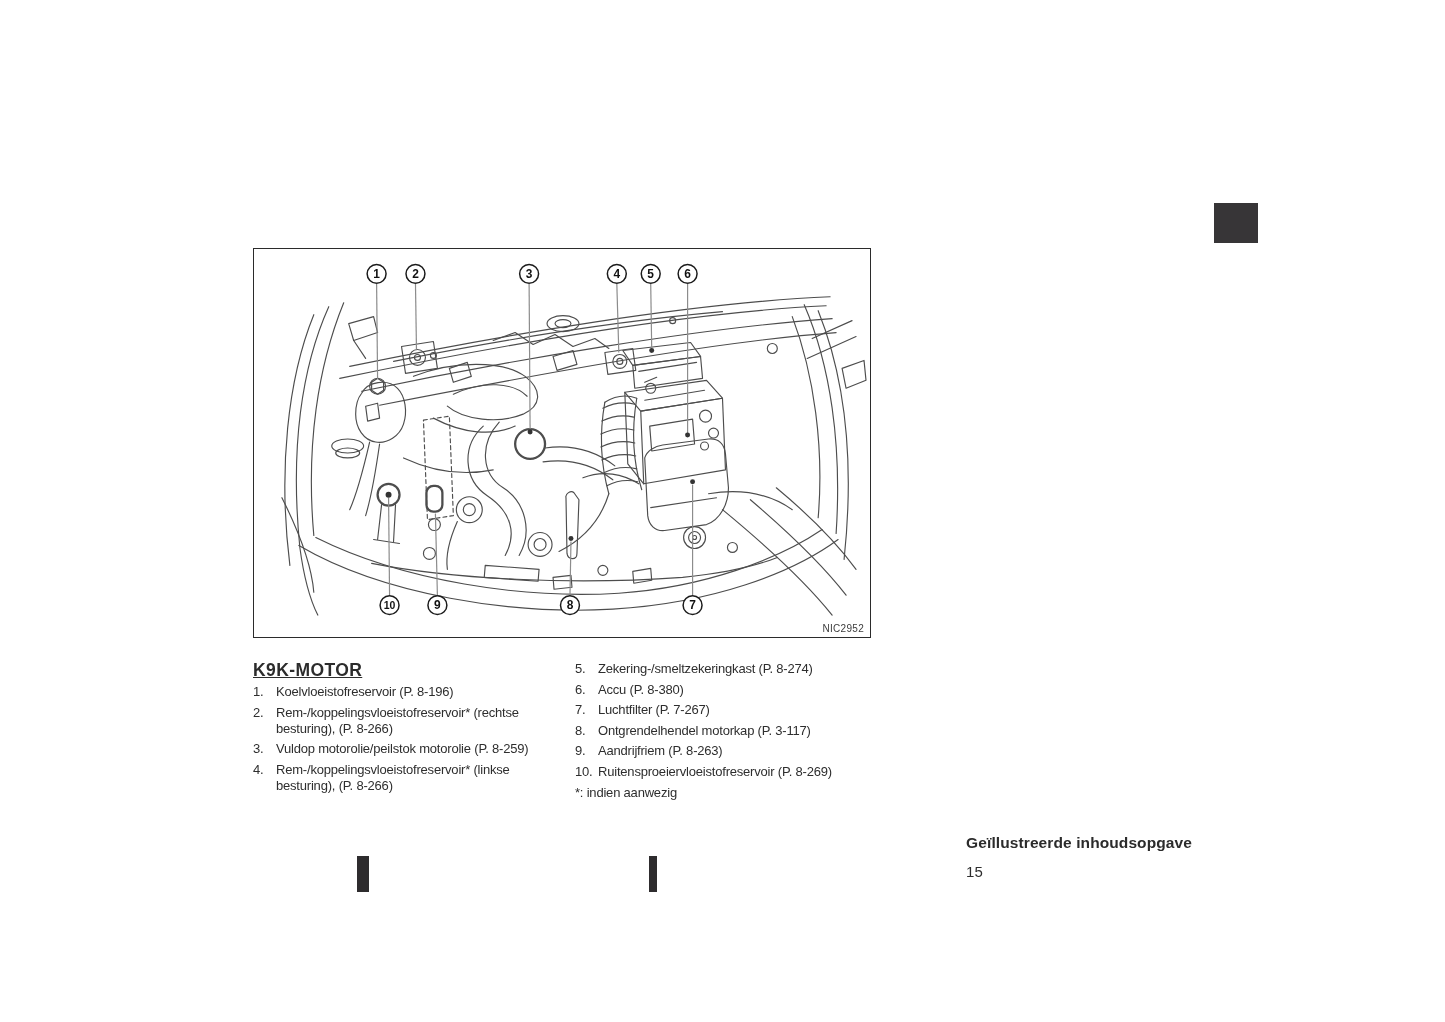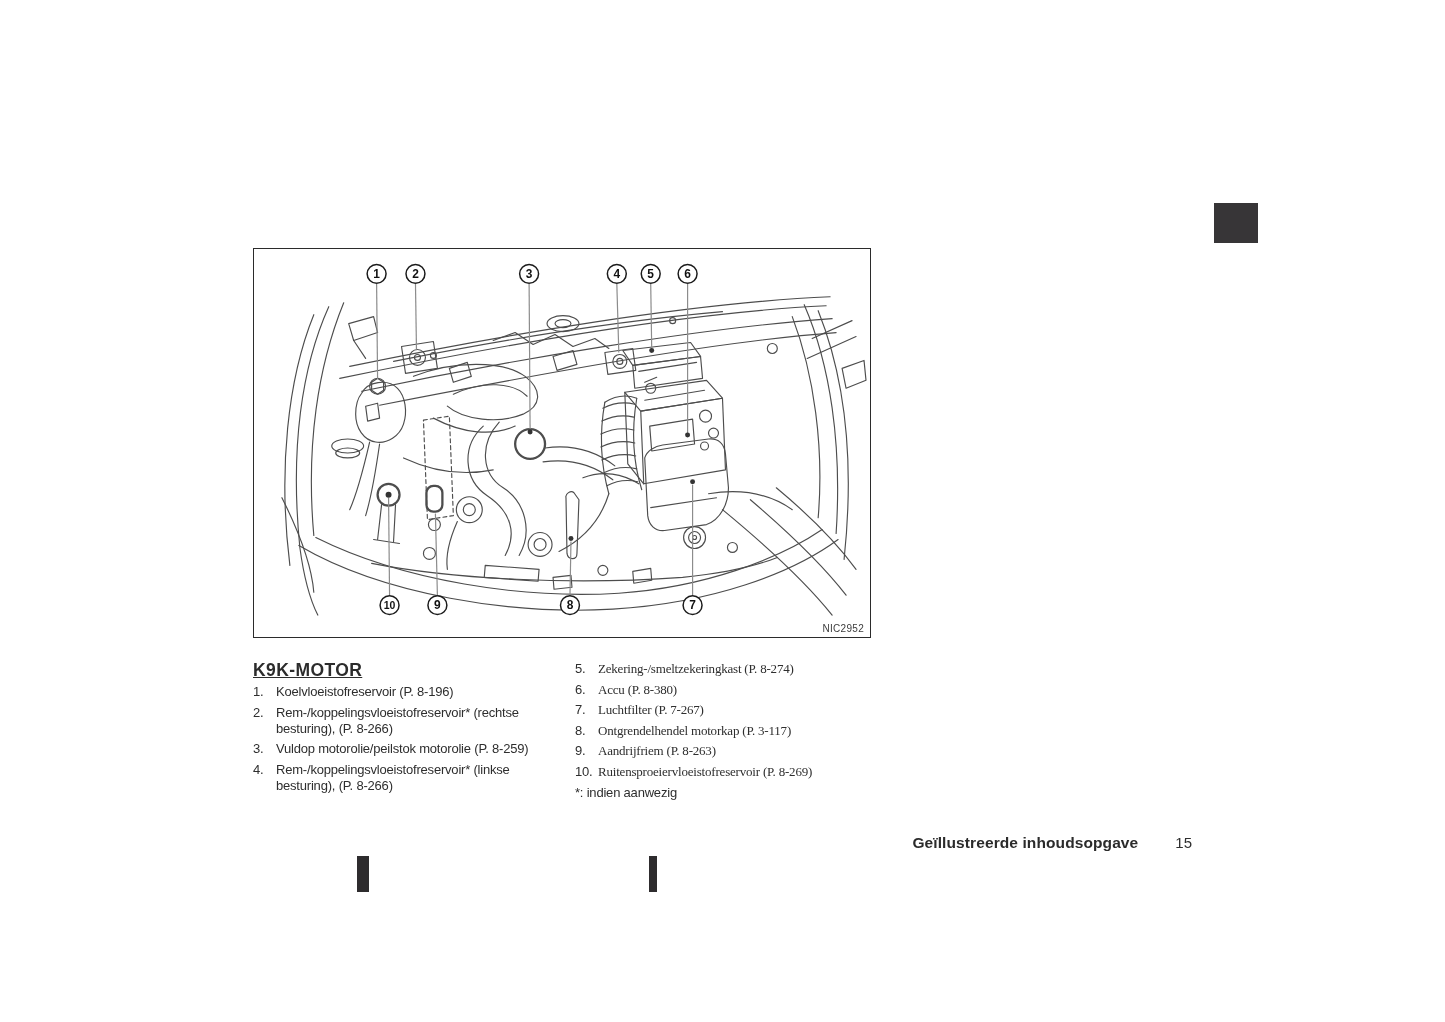--- a/index.html
+++ b/index.html
@@ -86,44 +86,45 @@
     font-size: 13px;
     line-height: 16px;
     letter-spacing: -0.2px;
     color: var(--text);
   }
   .list li { display: flex; margin-bottom: 4.5px; }
   .list .num { width: 23px; flex: none; }
   .list-left { left: 253px; top: 684px; width: 310px; }
   .list-left .txt { width: 282px; }
   .list-right { left: 575px; top: 661px; width: 310px; }
-  .list-right .txt { white-space: nowrap; font-family: Liberation Serif, serif; }
+  .list-right .txt { white-space: nowrap; }
   .footnote {
     position: absolute;
     left: 575px; top: 785px;
     font-size: 13px;
     letter-spacing: -0.2px;
     text-align: center;
   }
 
   
   .page-footer {
     position: absolute;
     top: 834px; right: 253px;
     display: flex;
     align-items: baseline;
     gap: 11px;
+    flex-direction: column;
   }
   .chapter-title {
     font-size: 15.5px;
     font-weight: 700;
     letter-spacing: .1px;
     color: #2b2b2b;
   }
-  .page-number { font-size: 15px; color: #2e2e2e; margin-left: 26px; }
+  .page-number { font-size: 15px; color: #2e2e2e; }
 
   
   .regmark { position: absolute; background: var(--accent_dark); }
   .regmark-1 { left: 357px; top: 856px; width: 12px; height: 36px; }
   .regmark-2 { left: 649px; top: 856px; width: 8px;  height: 36px; }
 </style>
 </head>
 <body>
 
 <div class="page">

